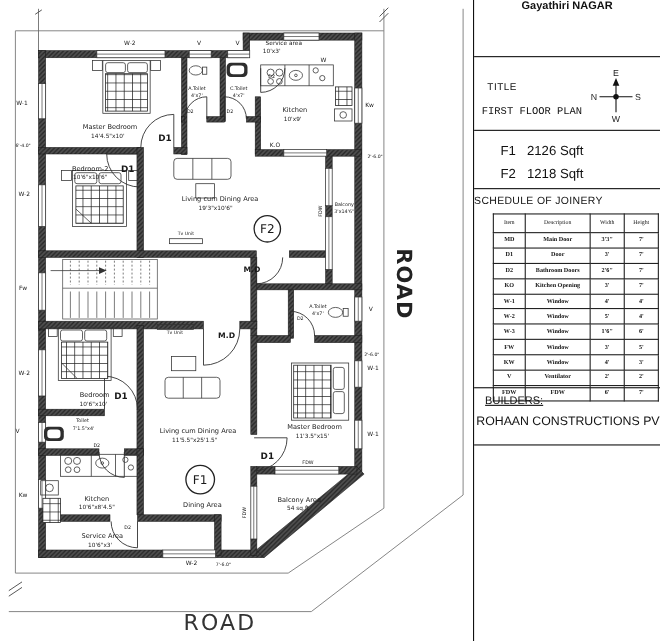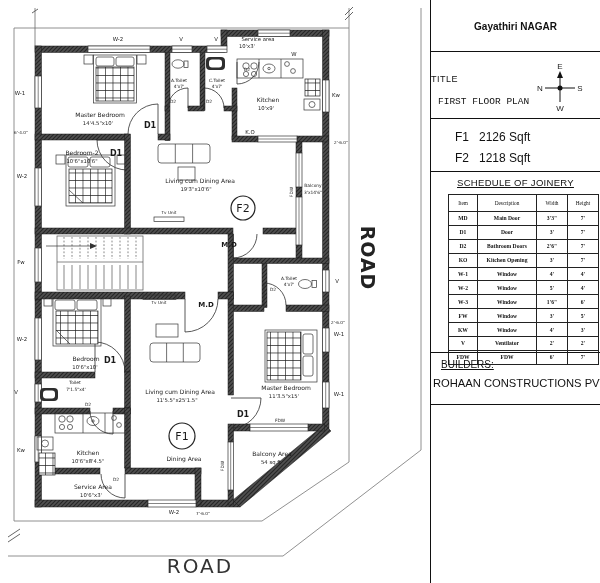--- a/index.html
+++ b/index.html
@@ -23,32 +23,32 @@
   .door{stroke:#2e2e2e;stroke-width:0.8;fill:none;}
   .win{fill:#fff;stroke:#333;stroke-width:0.7;}
   .winline{stroke:#333;stroke-width:0.6;}
   .furn{stroke:#333;stroke-width:0.7;fill:none;}
 
   
   #title-block{position:absolute;left:430px;top:0;width:170px;height:583px;
                border-left:1.6px solid #111;background:#fff;box-sizing:border-box;}
   .tb-sec{position:absolute;left:0;width:100%;box-sizing:border-box;border-bottom:1.5px solid #111;}
   #tb1{top:0;height:52px;}
-  #tb1 .project{display:block;text-align:center;padding-top:21px;font-size:10px;font-weight:bold;}
+  #tb1 .project{display:block;text-align:center;font-size:10px;font-weight:bold;}
   #tb2{top:52px;height:67px;}
-  #tb2 .tlabel{position:absolute;left:0;top:22px;font-size:9px;letter-spacing:.5px;text-align:right;}
+  #tb2 .tlabel{position:absolute;left:12px;top:22px;font-size:9px;letter-spacing:.5px;text-align:right;}
   #tb2 .tvalue{position:absolute;left:7px;top:44px;font-size:9.5px;font-family:Liberation Mono, monospace;}
   #compass{position:absolute;right:12px;top:4px;}
   #compass text{font-size:8px;text-anchor:middle;font-family:"Liberation Sans",sans-serif;}
   #tb3{top:119px;height:53px;}
   .area-row{display:flex;padding-left:24px;font-size:12px;line-height:21px;}
   .area-row:first-child{padding-top:8px;}
   .area-row .al{width:24px;}
   #tb4{top:172px;height:181px;}
-  #tb4 .sched-head{display:block;text-align:center;padding-top:5px;font-size:9.5px;letter-spacing:.3px;text-decoration:underline;}
+  #tb4 .sched-head{display:block;text-align:left;padding-top:5px;font-size:9.5px;letter-spacing:.3px;}
   #joinery{border-collapse:collapse;margin:6px 0 0 17px;width:140px;table-layout:fixed;
            font-family:"Liberation Serif",serif;}
   #joinery th,#joinery td{border:1px solid #222;text-align:center;overflow:hidden;white-space:nowrap;}
   #joinery th{font-weight:normal;font-size:5.3px;height:14px;}
   #joinery td{font-size:5.6px;font-weight:bold;height:10.9px;}
   #joinery .c0{width:26px;} #joinery .c1{width:56px;} #joinery .c2{width:28px;} #joinery .c3{width:28px;}
   #tb5{top:353px;height:52px;}
   #tb5 .blabel{position:absolute;left:10px;top:6px;font-size:10px;text-decoration:underline;}
   #tb5 .bname{position:absolute;left:2px;top:24px;font-size:11.2px;white-space:nowrap;
               width:168px;overflow:hidden;}

